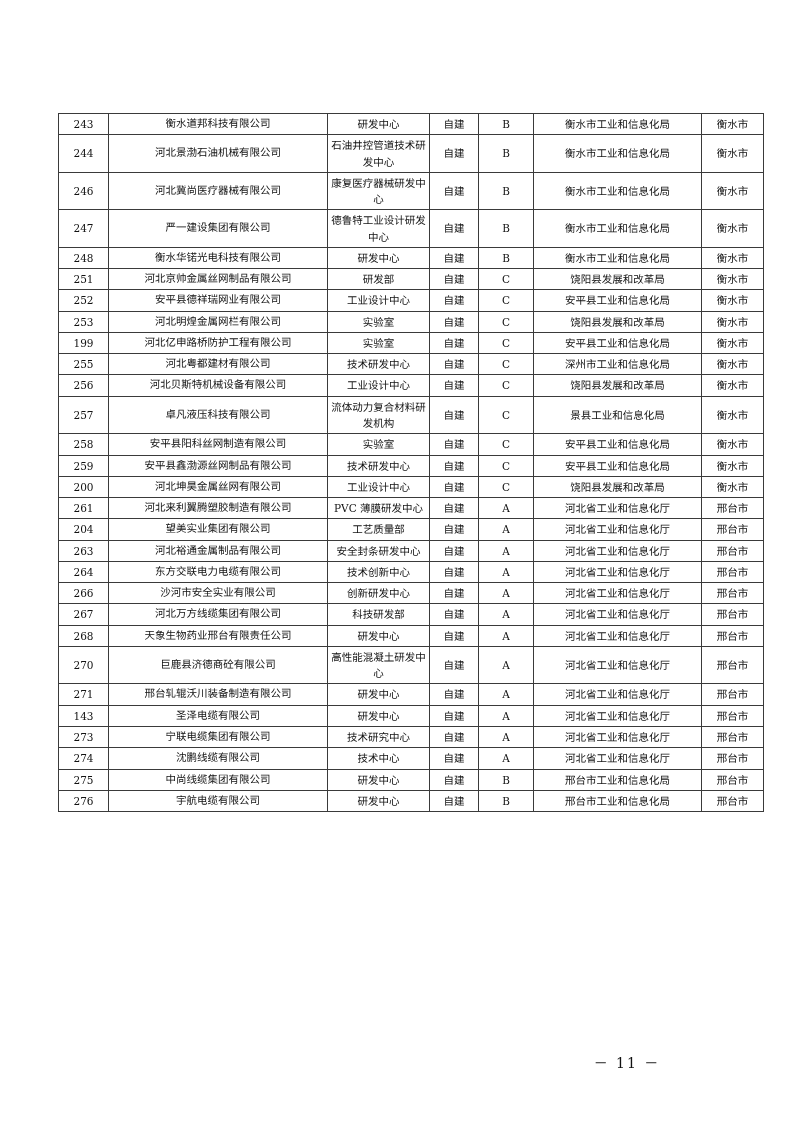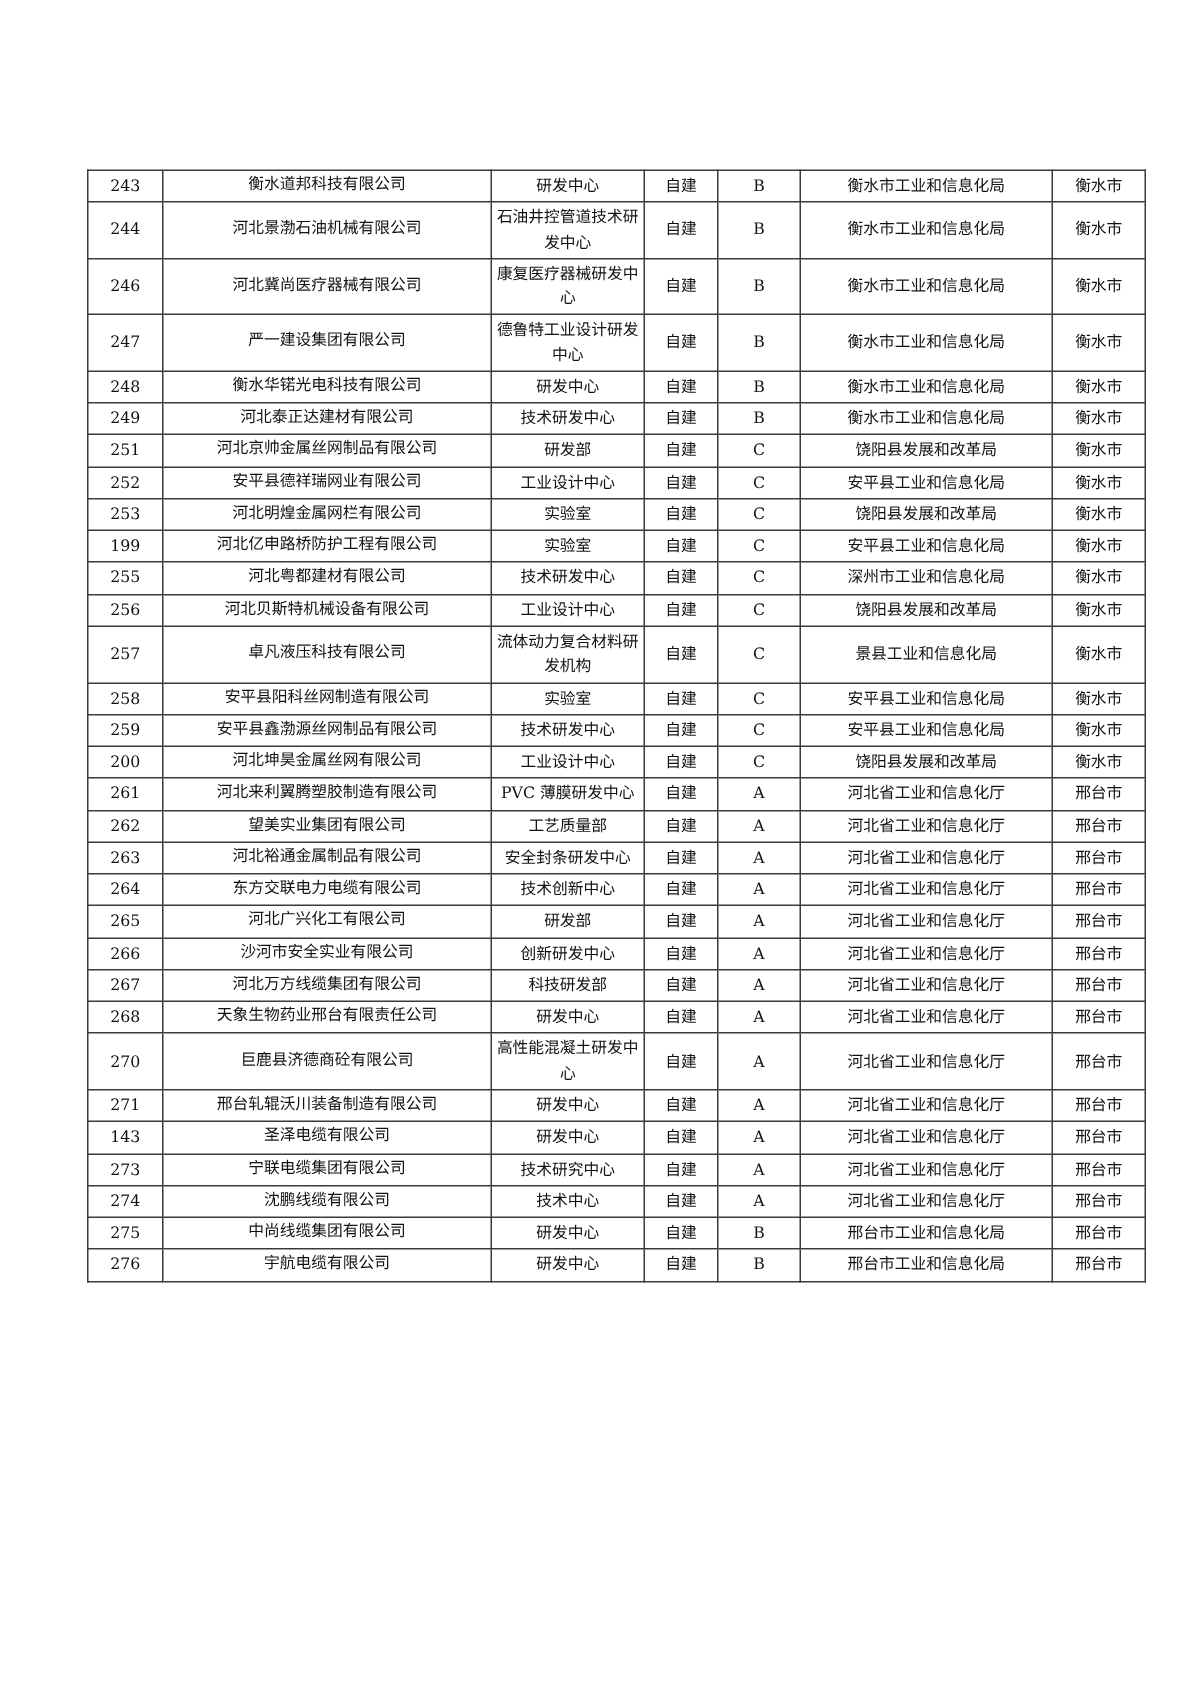--- a/index.html
+++ b/index.html
@@ -119,29 +119,20 @@
           <tr>
             <td class="c-idx">248</td>
             <td class="c-company">衡水华锘光电科技有限公司</td>
             <td class="c-center">研发中心</td>
             <td class="c-mode">自建</td>
             <td class="c-level">B</td>
             <td class="c-auth">衡水市工业和信息化局</td>
             <td class="c-city">衡水市</td>
           </tr>
           <tr>
-            <td class="c-idx">249</td>
-            <td class="c-company">河北泰正达建材有限公司</td>
-            <td class="c-center">技术研发中心</td>
-            <td class="c-mode">自建</td>
-            <td class="c-level">B</td>
-            <td class="c-auth">衡水市工业和信息化局</td>
-            <td class="c-city">衡水市</td>
-          </tr>
-          <tr>
             <td class="c-idx">251</td>
             <td class="c-company">河北京帅金属丝网制品有限公司</td>
             <td class="c-center">研发部</td>
             <td class="c-mode">自建</td>
             <td class="c-level">C</td>
             <td class="c-auth">饶阳县发展和改革局</td>
             <td class="c-city">衡水市</td>
           </tr>
           <tr>
             <td class="c-idx">252</td>
@@ -227,21 +218,21 @@
           <tr>
             <td class="c-idx">261</td>
             <td class="c-company">河北来利翼腾塑胶制造有限公司</td>
             <td class="c-center">PVC 薄膜研发中心</td>
             <td class="c-mode">自建</td>
             <td class="c-level">A</td>
             <td class="c-auth">河北省工业和信息化厅</td>
             <td class="c-city">邢台市</td>
           </tr>
           <tr>
-            <td class="c-idx">262</td>
+            <td class="c-idx">204</td>
             <td class="c-company">望美实业集团有限公司</td>
             <td class="c-center">工艺质量部</td>
             <td class="c-mode">自建</td>
             <td class="c-level">A</td>
             <td class="c-auth">河北省工业和信息化厅</td>
             <td class="c-city">邢台市</td>
           </tr>
           <tr>
             <td class="c-idx">263</td>
             <td class="c-company">河北裕通金属制品有限公司</td>
@@ -254,29 +245,20 @@
           <tr>
             <td class="c-idx">264</td>
             <td class="c-company">东方交联电力电缆有限公司</td>
             <td class="c-center">技术创新中心</td>
             <td class="c-mode">自建</td>
             <td class="c-level">A</td>
             <td class="c-auth">河北省工业和信息化厅</td>
             <td class="c-city">邢台市</td>
           </tr>
           <tr>
-            <td class="c-idx">265</td>
-            <td class="c-company">河北广兴化工有限公司</td>
-            <td class="c-center">研发部</td>
-            <td class="c-mode">自建</td>
-            <td class="c-level">A</td>
-            <td class="c-auth">河北省工业和信息化厅</td>
-            <td class="c-city">邢台市</td>
-          </tr>
-          <tr>
             <td class="c-idx">266</td>
             <td class="c-company">沙河市安全实业有限公司</td>
             <td class="c-center">创新研发中心</td>
             <td class="c-mode">自建</td>
             <td class="c-level">A</td>
             <td class="c-auth">河北省工业和信息化厅</td>
             <td class="c-city">邢台市</td>
           </tr>
           <tr>
             <td class="c-idx">267</td>
@@ -356,14 +338,19 @@
             <td class="c-center">研发中心</td>
             <td class="c-mode">自建</td>
             <td class="c-level">B</td>
             <td class="c-auth">邢台市工业和信息化局</td>
             <td class="c-city">邢台市</td>
           </tr>
         </tbody>
     </table>
   </div>
 
+  <div class="footer">
+    <span class="footer-inner">
+      <span class="pageno">－ 11 －</span>
+    </span>
+  </div>
 
 </div>
 
 </body></html>

